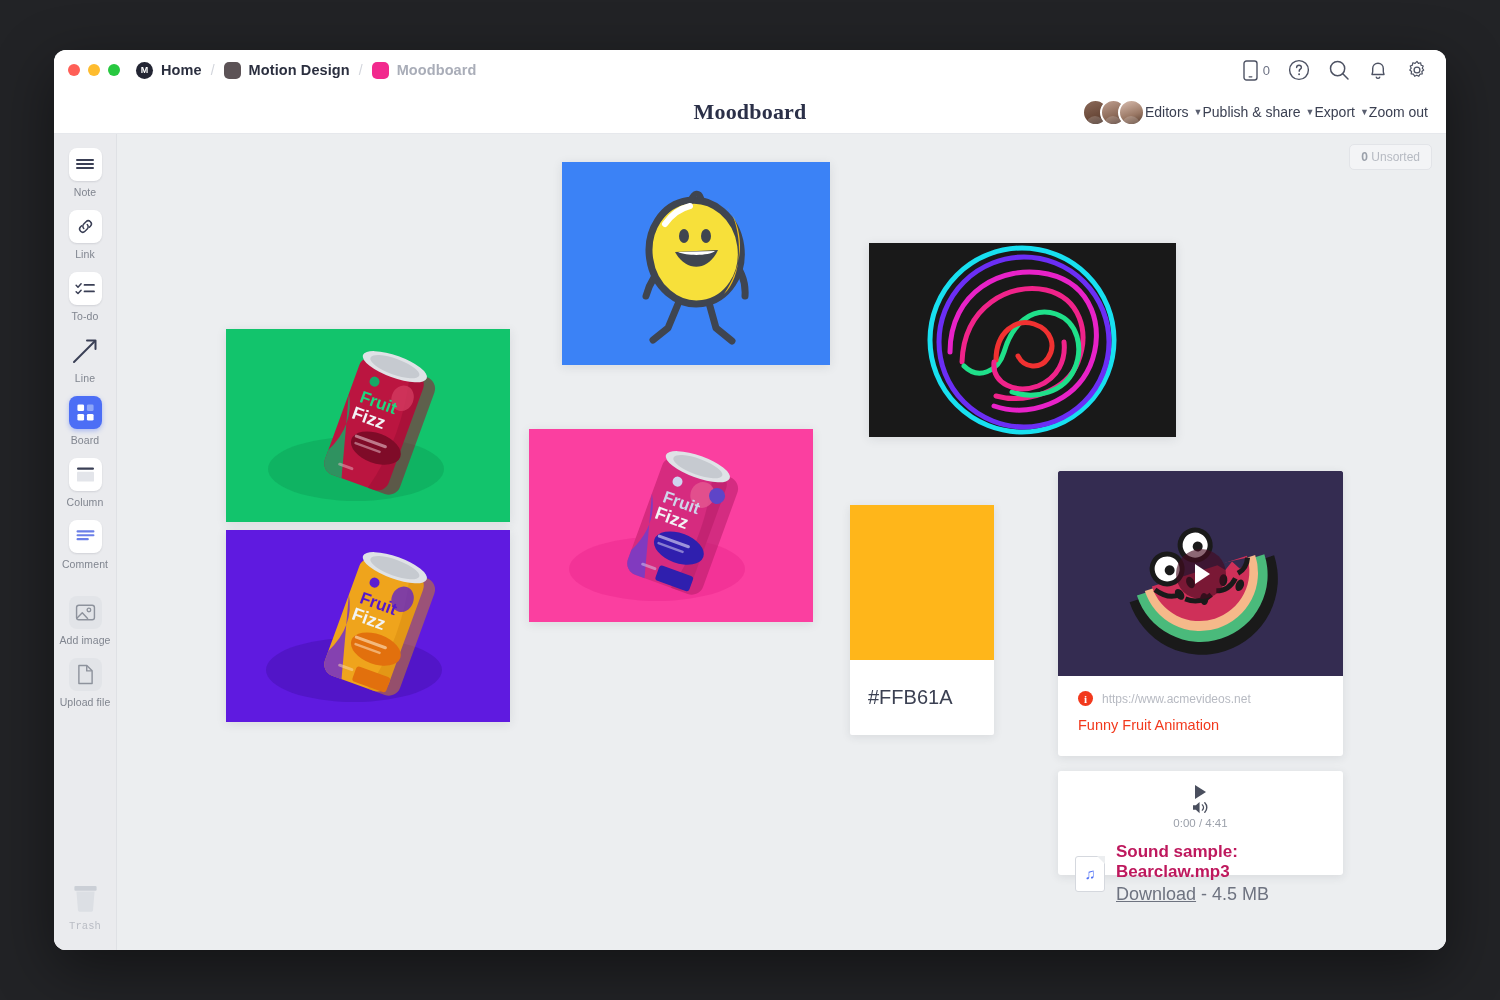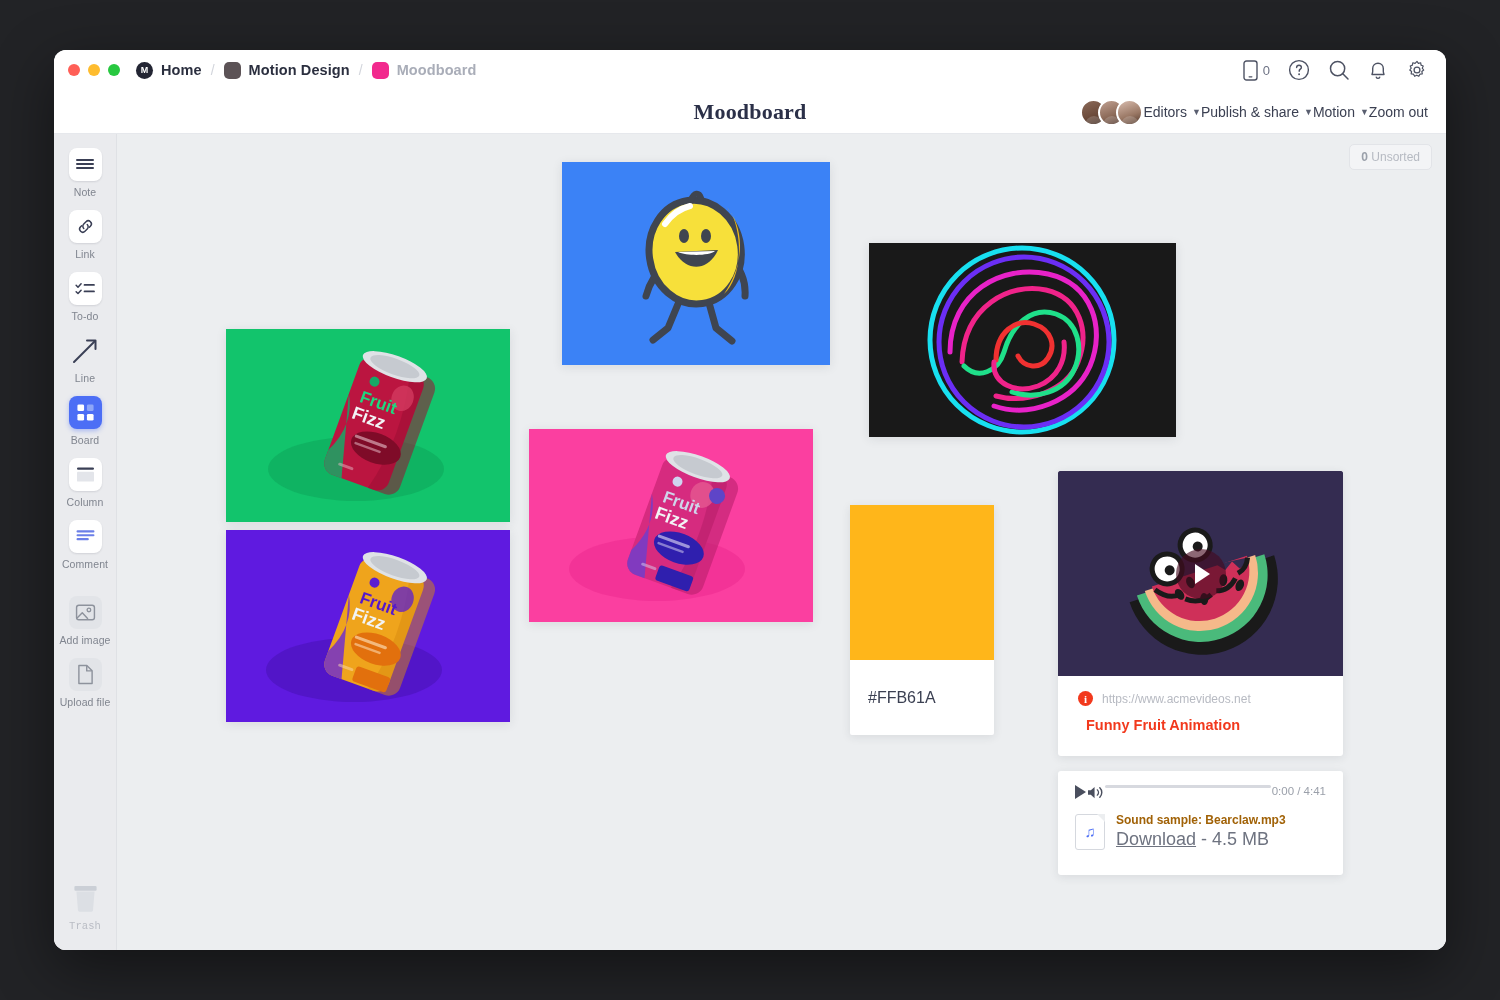--- a/index.html
+++ b/index.html
@@ -142,21 +142,21 @@
   
   #neon { left: 752px; top: 109px; width: 307px; height: 194px; background: #191919; }
   
   #can-green { left: 109px; top: 195px; width: 284px; height: 193px; }
   #can-purple { left: 109px; top: 396px; width: 284px; height: 192px; }
   #can-pink { left: 412px; top: 295px; width: 284px; height: 193px; }
 
   
   #swatch { left: 733px; top: 371px; width: 144px; height: 230px; border-radius: 2px; }
   .swatch-color { height: 155px; width: 100%; }
-  .swatch-label { height: 75px; display: flex; align-items: center; padding-left: 18px; font-size: 16px; color: #3b4052; }
+  .swatch-label { height: 75px; display: flex; align-items: center; padding-left: 18px; font-size: 20px; color: #3b4052; }
 
   
   #video { left: 941px; top: 337px; width: 285px; height: 285px; border-radius: 3px; overflow: hidden; }
   .video-thumb { height: 205px; background: #342c51; position: relative; }
   .play-badge {
     position: absolute; left: 50%; top: 50%; transform: translate(-50%,-50%);
     width: 50px; height: 50px; border-radius: 50%;
     background: rgba(70,10,30,.62);
     display: flex; align-items: center; justify-content: center;
   }
@@ -167,25 +167,25 @@
     border-bottom: 10px solid transparent;
   }
   .video-meta { padding: 15px 20px 0 20px; }
   .meta-url { display: flex; align-items: center; gap: 9px; font-size: 12px; color: #b7bac2; }
   .info-dot {
     width: 15px; height: 15px; border-radius: 50%; background: #f2391d;
     color: #fff; font-size: 11px; font-weight: bold;
     display: flex; align-items: center; justify-content: center; flex: none;
     font-family: "Liberation Serif", serif;
   }
-  .meta-title { margin-top: 11px; font-size: 14.5px; font-weight: bold; color: #f2391d; margin-left: 8px; }
+  .meta-title { margin-top: 11px; font-size: 14.5px; font-weight: normal; color: #f2391d; }
 
   
   #audio { left: 941px; top: 637px; width: 285px; height: 104px; border-radius: 3px; padding: 14px 17px; }
-  .player { display: flex; align-items: flex-start; gap: 1px; }
+  .player { display: flex; align-items: center; gap: 1px; flex-direction: column; }
   .play-tri {
     width: 0; height: 0;
     border-left: 11px solid #4a4f5e;
     border-top: 7px solid transparent;
     border-bottom: 7px solid transparent;
     cursor: pointer;
   }
   .vol { color: #4a4f5e; display: flex; align-items: center; cursor: pointer; }
   .track { flex: 1; height: 3px; background: #d7d9df; border-radius: 2px; cursor: pointer; }
   .time { font-size: 11.5px; color: #9ba0aa; white-space: nowrap; }
@@ -195,21 +195,21 @@
     border: 1px solid #d5d8de; border-radius: 3px; background: #fff;
     display: flex; align-items: center; justify-content: center;
     color: #4c6ef5; font-size: 15px;
     position: relative;
   }
   .file-icon::before {
     content: ""; position: absolute; right: -1px; top: -1px;
     border-width: 0 8px 8px 0; border-style: solid;
     border-color: #d5d8de #eceef0 transparent transparent;
   }
-  .file-name { font-size: 12px; font-weight: bold; color: #a16207; }
+  .file-name { font-size: 17px; font-weight: bold; color: #be185d; }
   .file-sub { font-size: 18px; color: #6e7380; margin-top: 2px; }
   .file-sub a { color: #6e7380; text-decoration: underline; cursor: pointer; }
 </style>
 </head>
 <body>
 
 <div class="desktop">
   <div class="window">
 
     <div class="titlebar">
@@ -282,21 +282,21 @@
         </div>
         <div class="hdr-btn">
           <span>Editors</span>
           <span class="caret">▼</span>
         </div>
         <div class="hdr-btn">
           <span>Publish &amp; share</span>
           <span class="caret">▼</span>
         </div>
         <div class="hdr-btn">
-          <span>Motion</span>
+          <span>Export</span>
           <span class="caret">▼</span>
         </div>
         <div class="hdr-btn">
           <span>Zoom out</span>
         </div>
       </div>
     </div>
 
     <div class="body">
 

